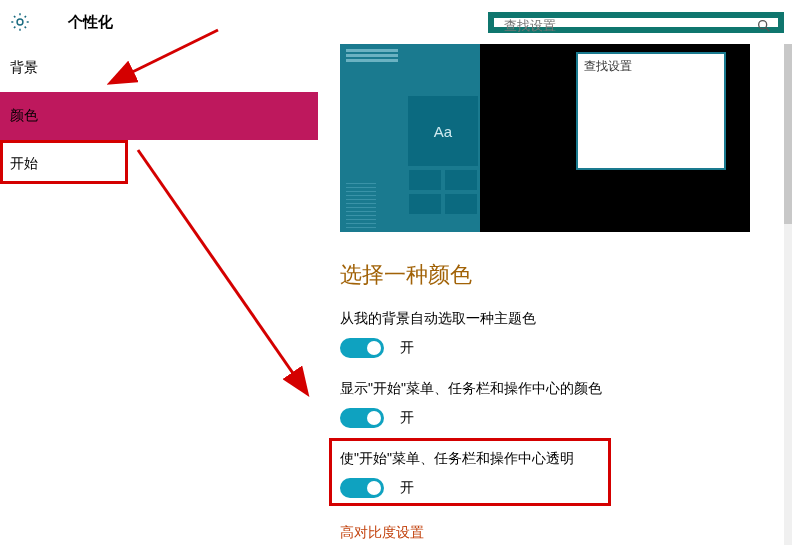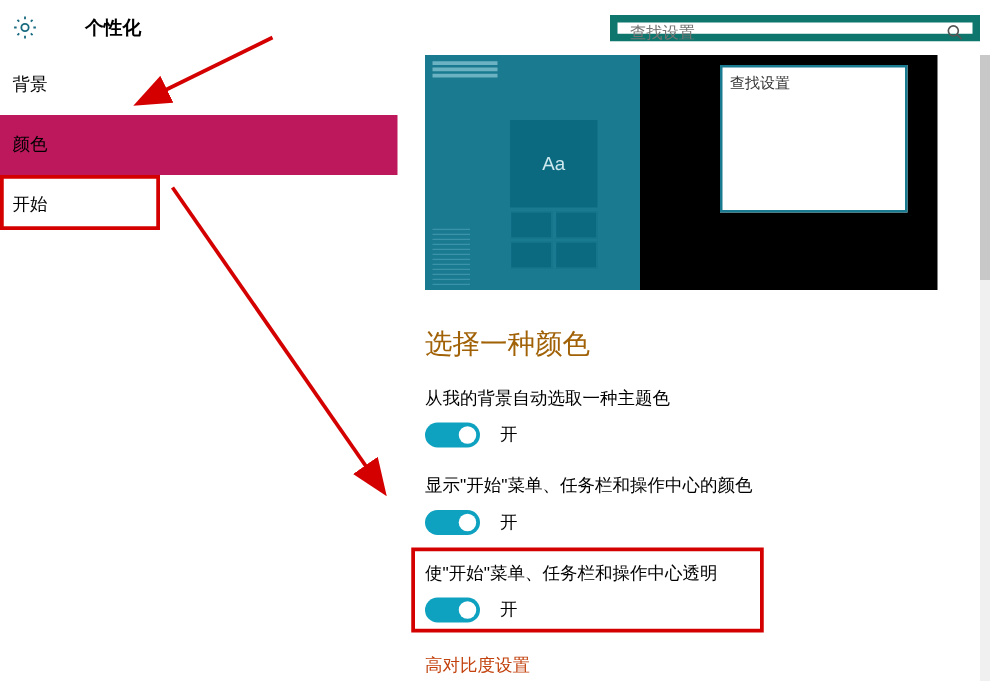--- a/index.html
+++ b/index.html
@@ -50,21 +50,21 @@
   .content {
     flex: 1; padding: 0 0 0 22px; position: relative; overflow: hidden;
   }
 
   
   .preview {
     width: 410px; height: 188px; background: #000; position: relative;
     margin-top: 0;
   }
   .preview .taskbar {
-    position: absolute; left: 0; top: 0; bottom: 0; width: 172px;
+    position: absolute; left: 0; top: 0; bottom: 0; width: 140px;
     background: #1a7a8f;
   }
   .preview .tb-top {
     position: absolute; left: 6px; top: 5px; display: flex; flex-direction: column; gap: 2px;
   }
   .preview .tb-top div { width: 52px; height: 3px; background: #6bb2c2; }
   .preview .tb-left {
     position: absolute; left: 6px; bottom: 4px; width: 30px;
     display: flex; flex-direction: column; gap: 3px;
   }

